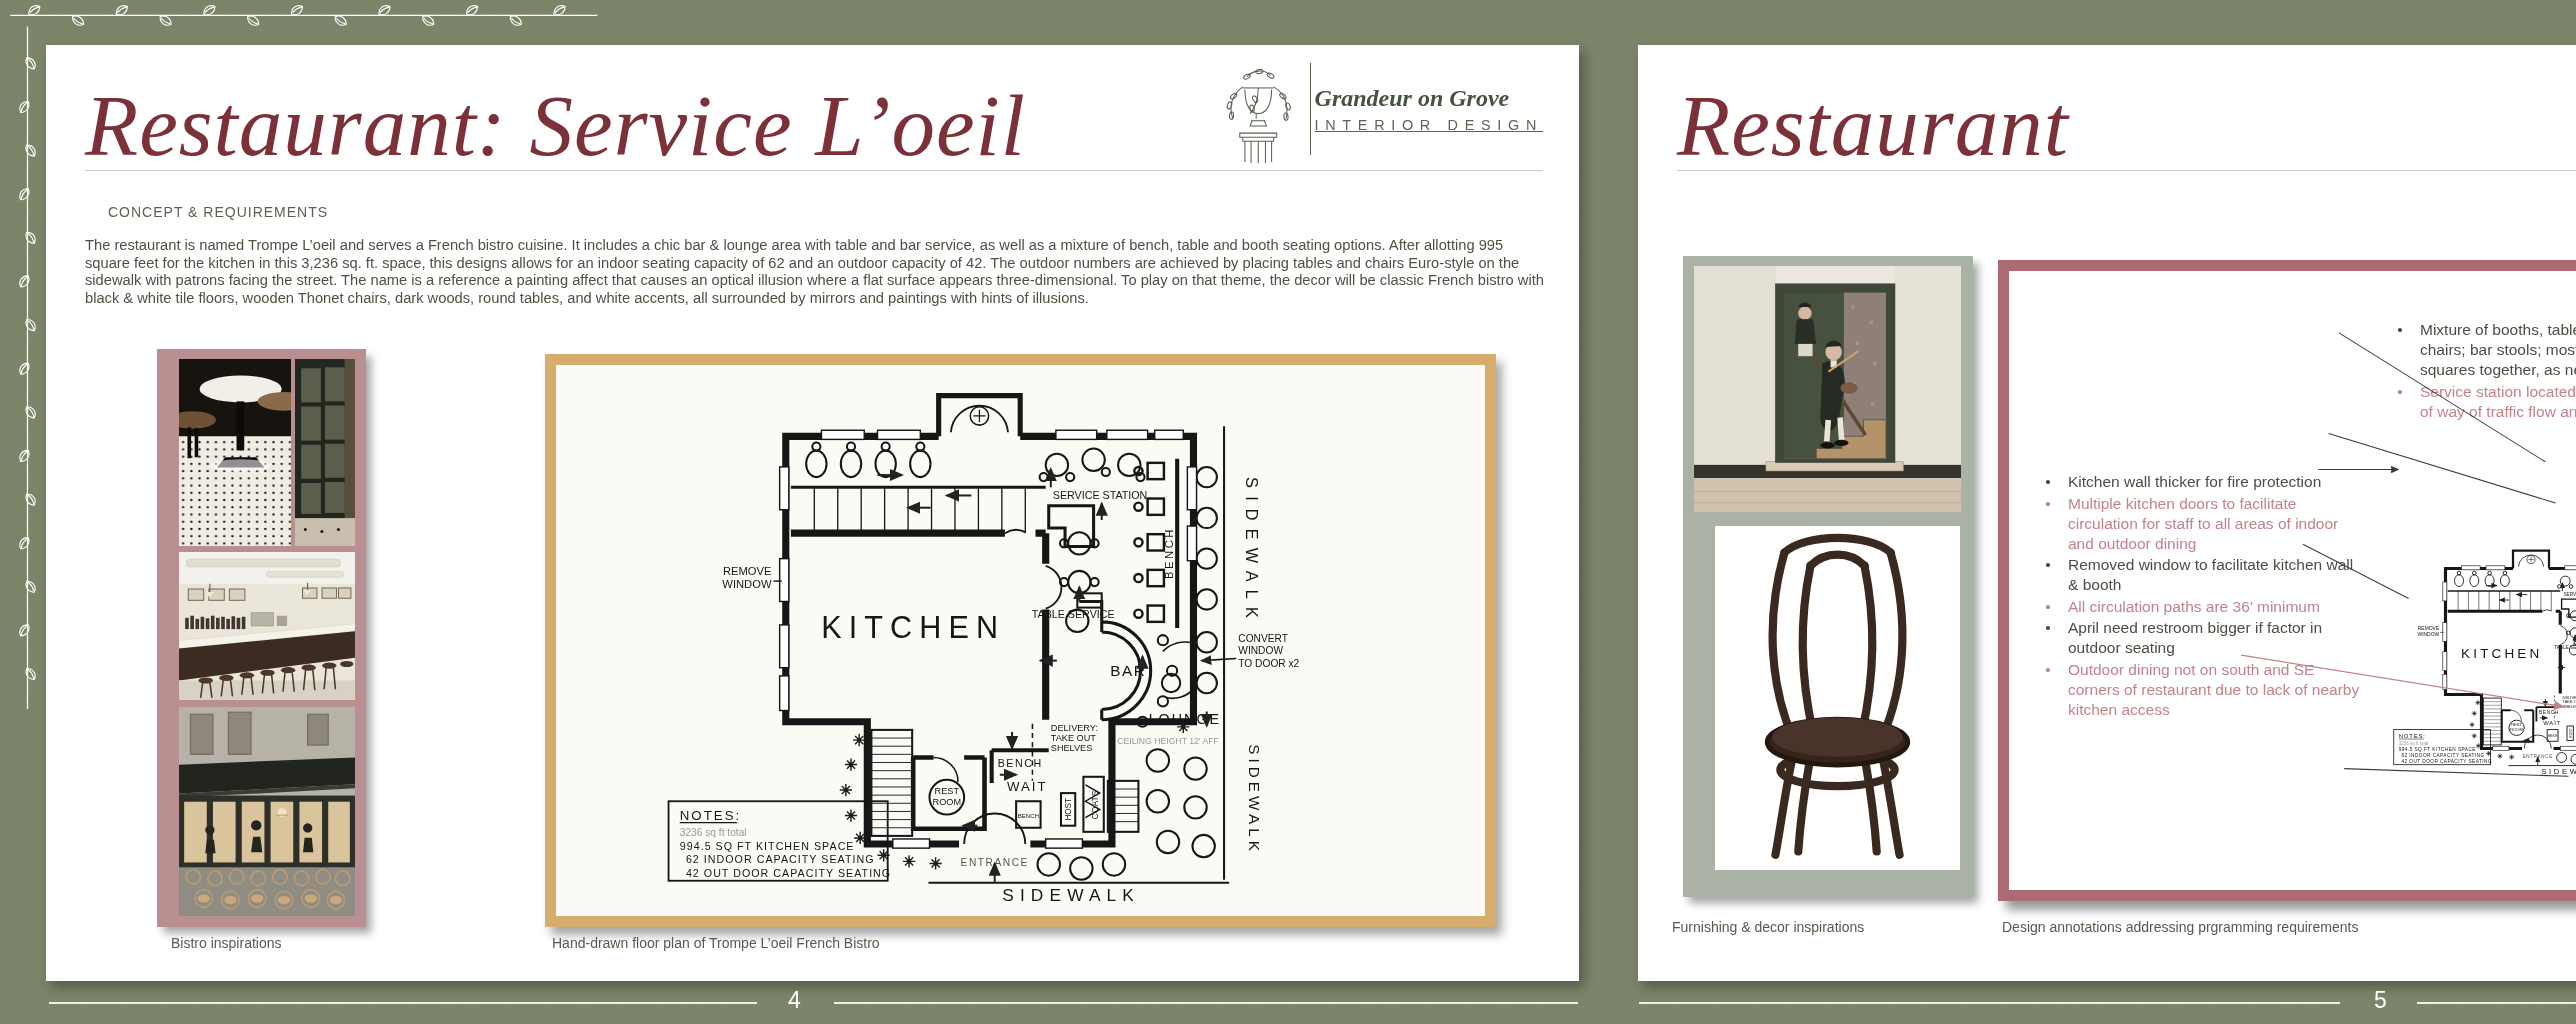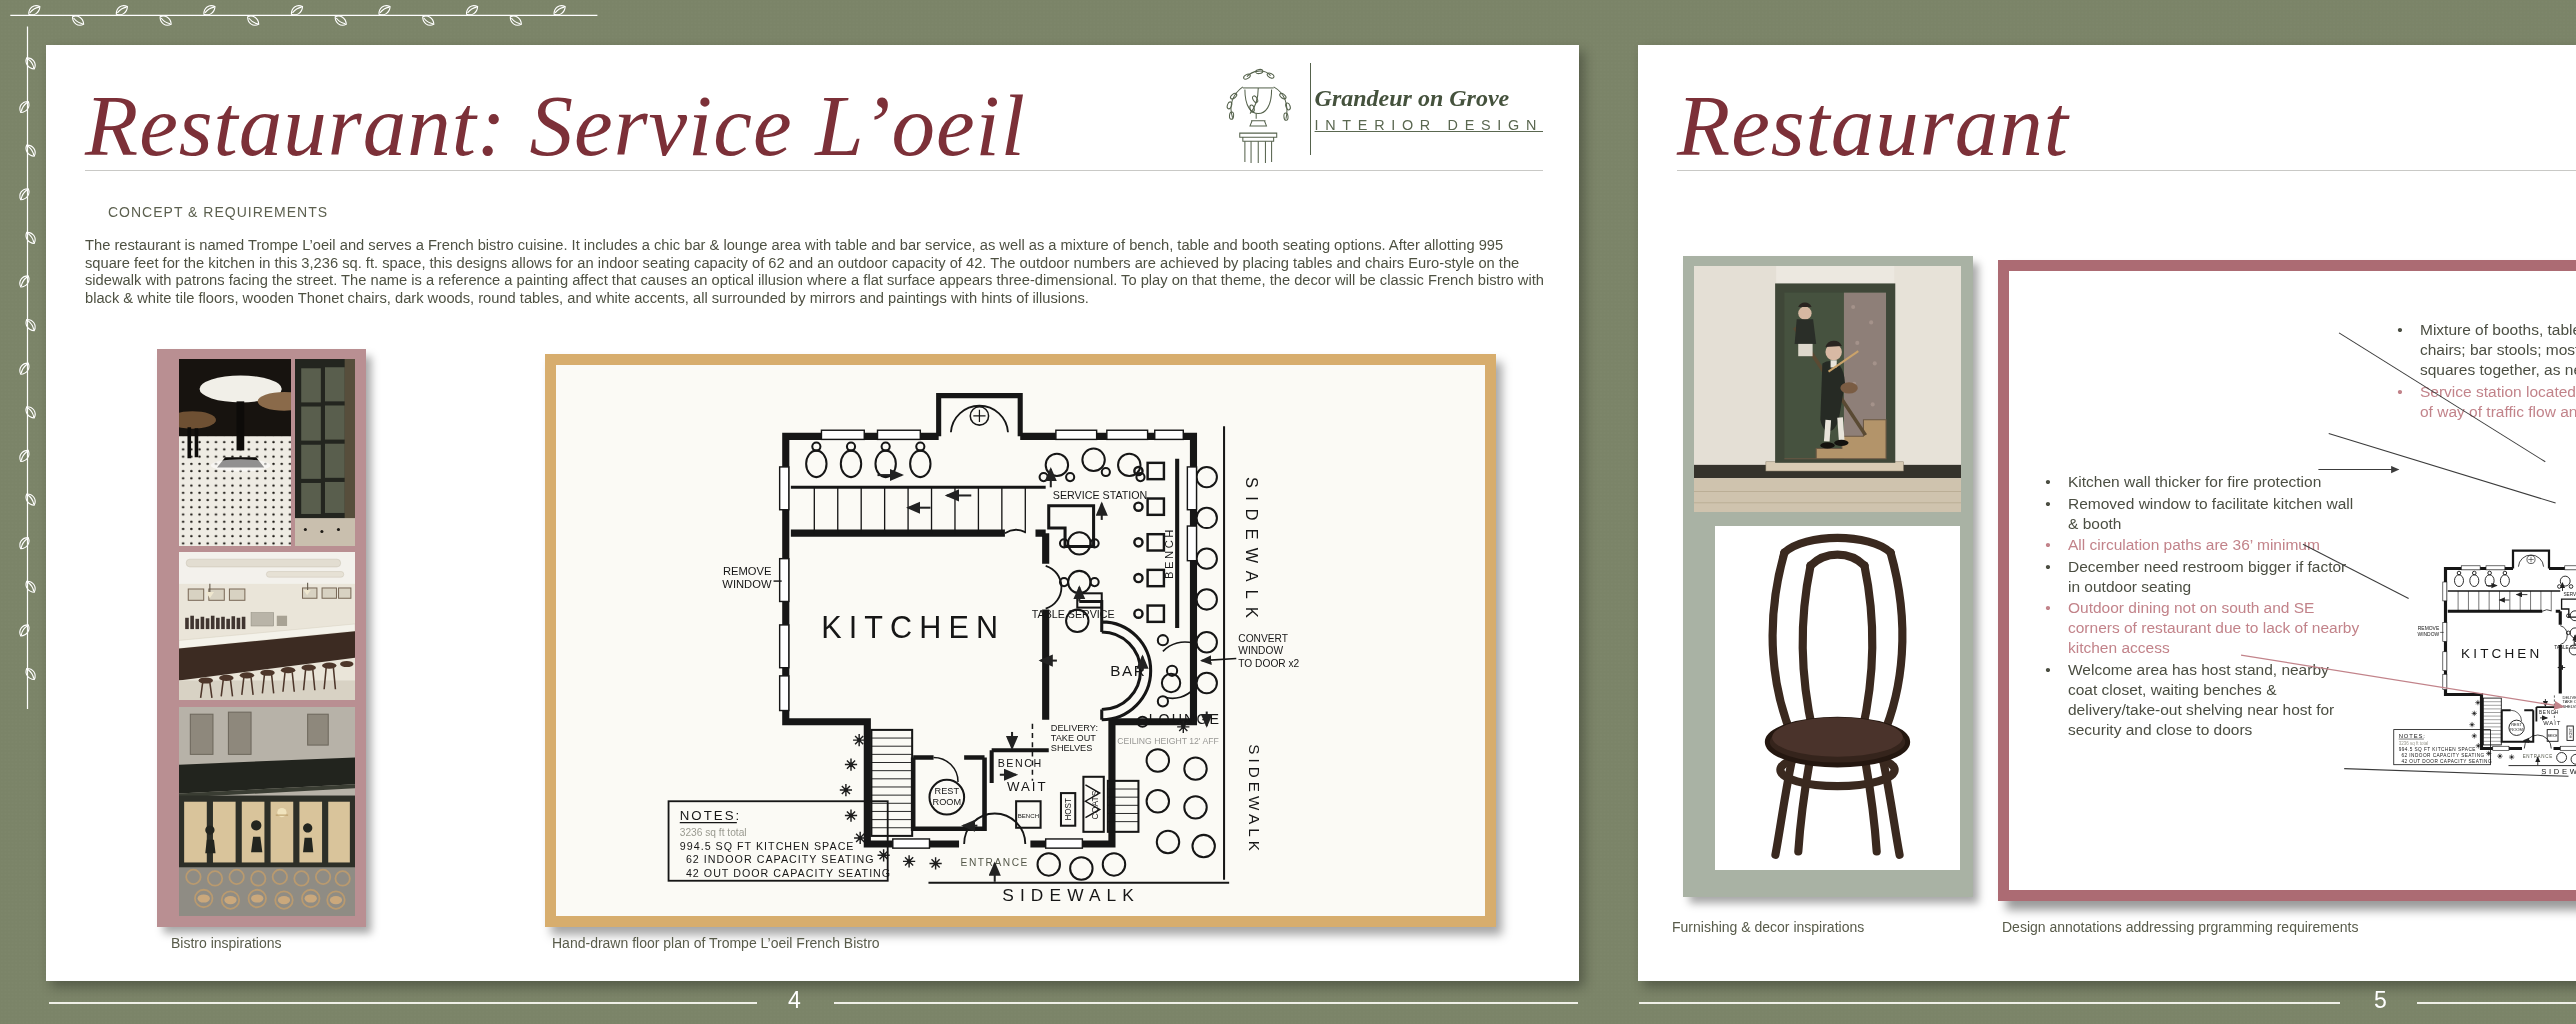--- a/index.html
+++ b/index.html
@@ -565,25 +565,25 @@
           <ellipse cx="150" cy="258" rx="80" ry="24" fill="#4a332b"></ellipse>
         </svg>
       </div>
     </div>
     <div class="caption" style="left:34px;top:874px;">Furnishing &amp; decor inspirations</div>
 
     <div class="panel">
 
       <ul class="ann" id="list-left">
         <li class="dark">Kitchen wall thicker for fire protection</li>
+        <li class="pink">Multiple kitchen doors to facilitate circulation for staff to all areas of indoor and outdoor dining</li>
         <li class="dark">Removed window to facilitate kitchen wall &amp; booth</li>
         <li class="pink">All circulation paths are 36’ minimum</li>
-        <li class="dark">December need restroom bigger if factor in outdoor seating</li>
+        <li class="dark">April need restroom bigger if factor in outdoor seating</li>
         <li class="pink">Outdoor dining not on south and SE corners of restaurant due to lack of nearby kitchen access</li>
-        <li class="dark"> Welcome area has host stand, nearby coat closet, waiting benches &amp; delivery/take-out shelving near host for security and close to doors</li>
       </ul>
 
       <ul class="ann" id="list-mid">
         <li class="dark">Mixture of booths, tables for 2 &amp; 4, bench &amp; chairs; bar stools; mostly round but push squares together, as needed</li>
         <li class="pink">Service station located near kitchen, but out of way of traffic flow and dining</li>
       </ul>
 
       <div class="plan2">
         <svg viewBox="0 0 880 540" preserveAspectRatio="xMidYMid meet">
           <use href="#floorplan"></use>

